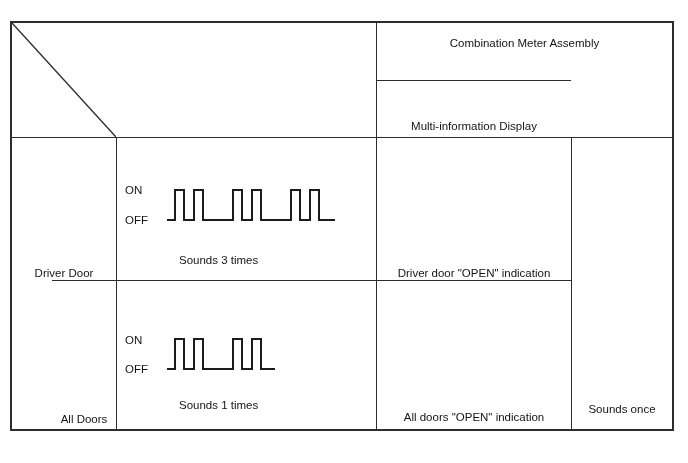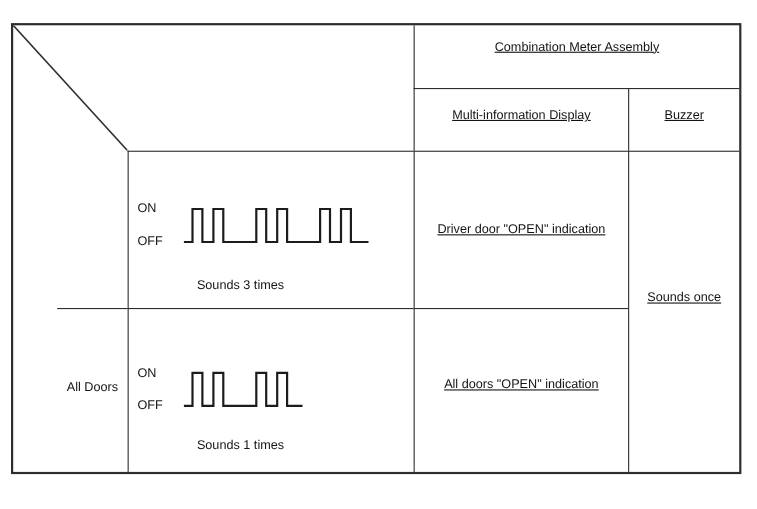--- a/index.html
+++ b/index.html
@@ -17,22 +17,22 @@
     display:grid;
     grid-template-columns:104px 260px 195px auto;
     grid-template-rows:57px 57px 143px auto;
     background:#ffffff;
   }
   .cell {
     position:relative; box-sizing:border-box;
     display:flex; align-items:center; justify-content:center;
     text-align:center; line-height:14px;
   }
-  .bl { border-left:1.5px solid #2d2d2d;text-decoration:underline; }
-  .bt { border-top:1.5px solid #2d2d2d; }
+  .bl { border-left:1.5px solid #2d2d2d; }
+  .bt { border-top:1.5px solid #2d2d2d;align-items:flex-end; }
 
   .corner  { grid-area:1/1/3/2; }
   .wdlb    { grid-area:1/2/3/3; }
   .cma     { grid-area:1/3/2/5; }
   .mid     { grid-area:2/3/3/4; }
   .buzhead { grid-area:2/4/3/5; }
   .rlabel1 { grid-area:3/1/4/2; }
   .wave1   { grid-area:3/2/4/3; }
   .ind1    { grid-area:3/3/4/4; }
   .sonce   { grid-area:3/4/5/5; }
@@ -78,24 +78,24 @@
 
 
     <div class="cell cma bl">
       <span class="n-cma">Combination Meter Assembly</span>
     </div>
 
     <div class="cell mid bl bt">
       <span class="n-sub">Multi-information Display</span>
     </div>
 
-    <div class="cell buzhead bl bt">
-      <span class="n-sub">Buzzer</span>
+
+    <div class="cell rlabel1 bt">
+      <span>Driver Door</span>
     </div>
-
 
     <div class="cell wave1 bl bt">
       <span class="onoff on-1">ON</span>
       <span class="onoff off-1">OFF</span>
       <svg class="wf svg-1" viewBox="0 0 170 34" preserveAspectRatio="none">
         <polyline points="0,32 8,32 8,2 17,2 17,32 27,32 27,2 36,2 36,32 66,32 66,2 75,2 75,32 85,32 85,2 94,2 94,32 124,32 124,2 133,2 133,32 143,32 143,2 152,2 152,32 168,32"></polyline>
       </svg>
       <span class="caption cap-1">Sounds 3 times</span>
     </div>
 

